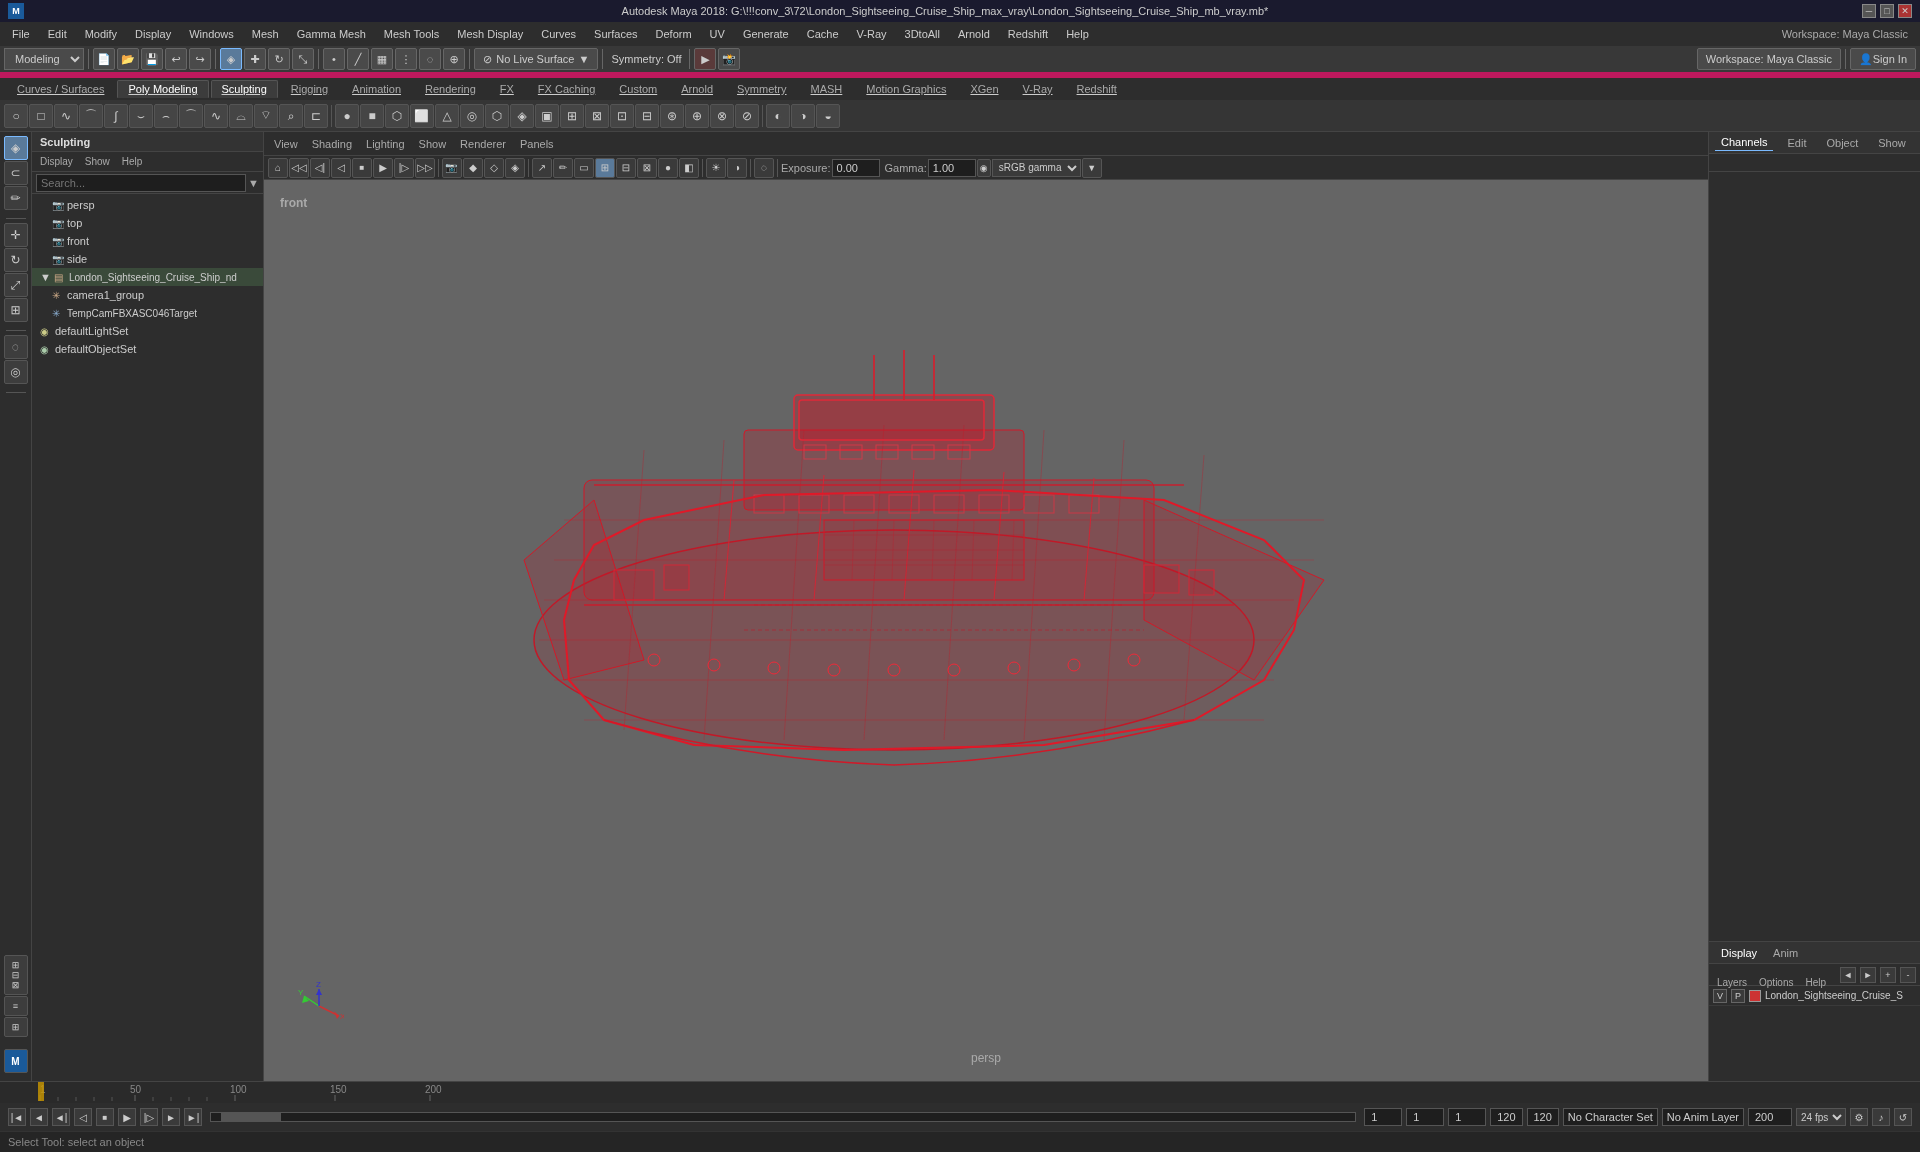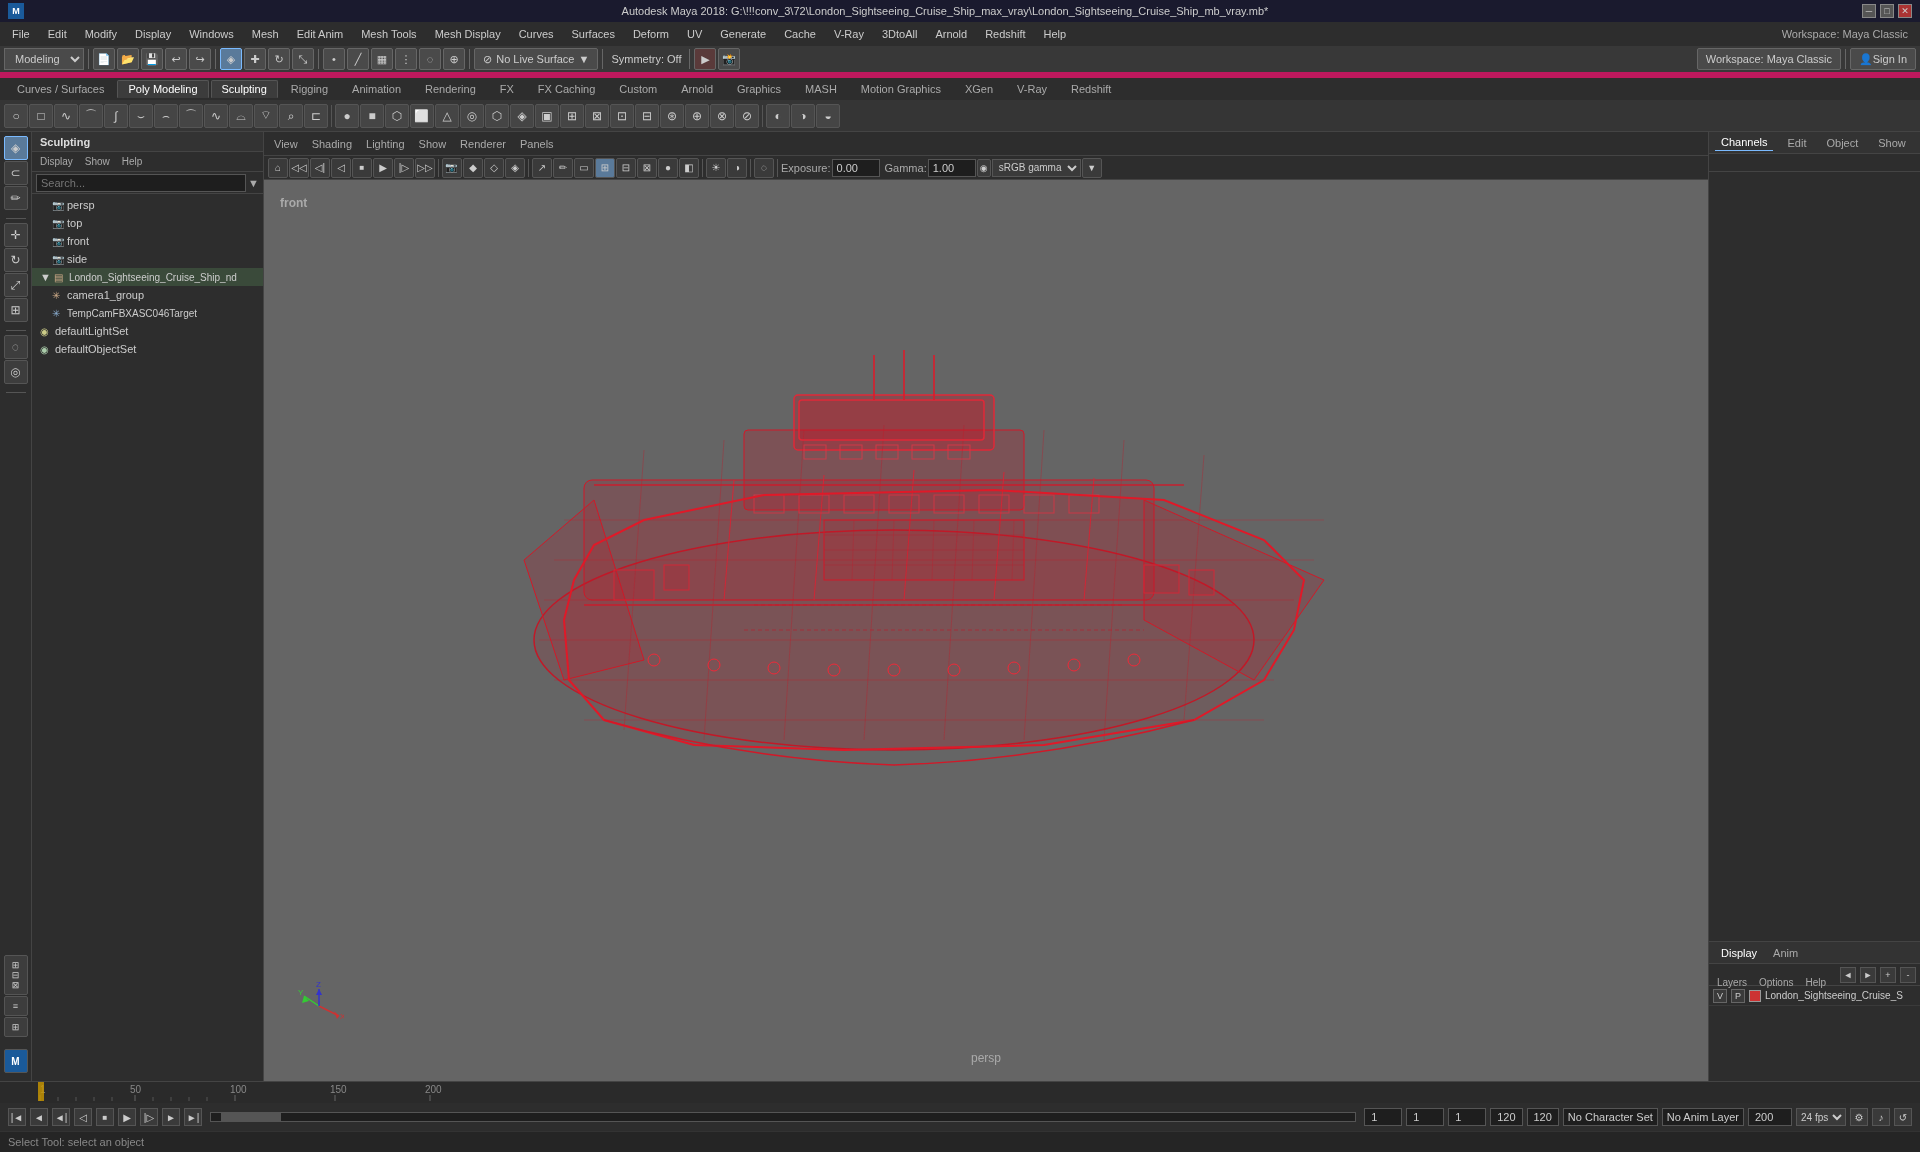--- a/index.html
+++ b/index.html
@@ -124,20 +124,21 @@
 
     
     #module-tabs {
       width: 100%;
       height: 22px;
       background: #2d2d2d;
       display: flex;
       align-items: center;
       padding: 0 6px;
       gap: 2px;
+      text-decoration: underline;
     }
     .module-tab {
       padding: 2px 10px;
       color: #aaaaaa;
       font-size: 11px;
       cursor: pointer;
       border-radius: 2px 2px 0 0;
       border: 1px solid transparent;
     }
     .module-tab.active {
@@ -667,21 +668,21 @@
     </div>
   </div>
 
   <div id="menu-bar">
   <span class="menu-item">File</span>
       <span class="menu-item">Edit</span>
       <span class="menu-item">Modify</span>
       <span class="menu-item">Display</span>
       <span class="menu-item">Windows</span>
       <span class="menu-item">Mesh</span>
-      <span class="menu-item">Edit Anim</span>
+      <span class="menu-item">Gamma Mesh</span>
       <span class="menu-item">Mesh Tools</span>
       <span class="menu-item">Mesh Display</span>
       <span class="menu-item">Curves</span>
       <span class="menu-item">Surfaces</span>
       <span class="menu-item">Deform</span>
       <span class="menu-item">UV</span>
       <span class="menu-item">Generate</span>
       <span class="menu-item">Cache</span>
       <span class="menu-item">V-Ray</span>
       <span class="menu-item">3DtoAll</span>
@@ -739,21 +740,21 @@
   <div class="module-tab">Curves / Surfaces</div>
       <div class="module-tab active" style="background: rgb(60, 60, 60); color: rgb(255, 255, 255); padding: 2px 10px; font-size: 11px; cursor: pointer;">Poly Modeling</div>
       <div class="module-tab active">Sculpting</div>
       <div class="module-tab">Rigging</div>
       <div class="module-tab">Animation</div>
       <div class="module-tab">Rendering</div>
       <div class="module-tab">FX</div>
       <div class="module-tab">FX Caching</div>
       <div class="module-tab">Custom</div>
       <div class="module-tab">Arnold</div>
-      <div class="module-tab">Graphics</div>
+      <div class="module-tab">Symmetry</div>
       <div class="module-tab">MASH</div>
       <div class="module-tab">Motion Graphics</div>
       <div class="module-tab">XGen</div>
       <div class="module-tab">V-Ray</div>
       <div class="module-tab">Redshift</div>
     </div>
 
   <div id="tool-shelf">
 
     <div class="shelf-btn">○</div>

